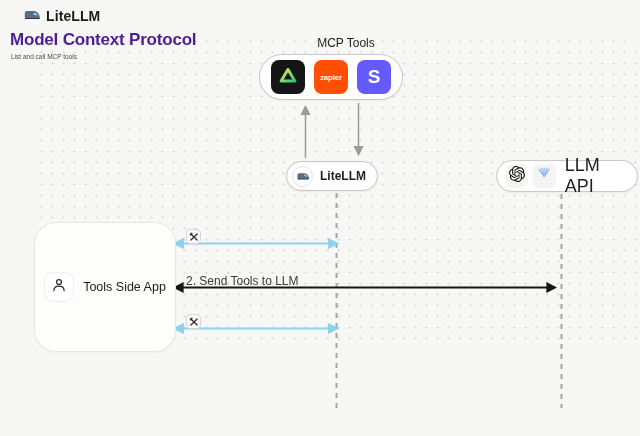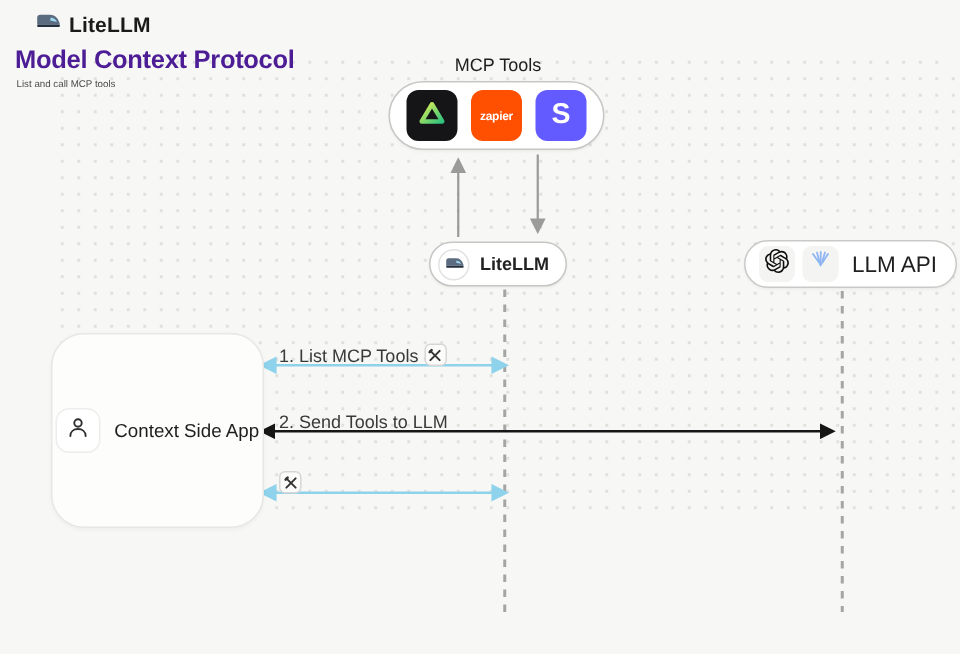--- a/index.html
+++ b/index.html
@@ -24,21 +24,21 @@
   
   .brand { left: 23px; top: 7px; display: flex; align-items: center; gap: 5px; }
   .brand-label { font-size: 14px; font-weight: 700; color: #1b1b1b; letter-spacing: .1px; }
   .title { left: 10px; top: 30px; font-size: 17px; font-weight: 700; color: #4c1d95; letter-spacing: -0.2px; }
   .subtitle { left: 11px; top: 53px; font-size: 6.5px; color: #4b4b4b; }
 
   
   svg.connectors { left: 0; top: 0; pointer-events: none; }
 
   
-  .mcp-label { left: 262px; top: 36px; width: 140px; text-align: center; font-size: 12px; font-weight: 500; color: #1d1d1d; }
+  .mcp-label { left: 276px; top: 36px; width: 140px; text-align: center; font-size: 12px; font-weight: 500; color: #1d1d1d; }
   .mcp-pill {
     left: 259px; top: 54px; width: 144px; height: 46px;
     background: #fff; border: 1px solid #c7c7c5; border-radius: 23px;
     display: flex; align-items: center; justify-content: space-between; padding: 0 11px;
     box-shadow: 0 1px 2px rgba(0,0,0,.05);
   }
   .tool-ico {
     width: 34px; height: 34px; border-radius: 8px;
     display: flex; align-items: center; justify-content: center;
   }
@@ -66,21 +66,21 @@
   .llmapi-pill {
     left: 496px; top: 160px; width: 142px; height: 32px;
     background: #fff; border: 1px solid #c9c9c7; border-radius: 17px;
     display: flex; align-items: center; gap: 5px; padding: 0 9px;
     box-shadow: 0 1px 2px rgba(0,0,0,.05);
   }
   .sq-badge {
     width: 24px; height: 24px; border-radius: 6px; background: #f4f4f2;
     display: flex; align-items: center; justify-content: center;
   }
-  .llmapi-pill .node-label { font-size: 15px; font-weight: 500; color: #1f1f1f; margin-left: 4px; }
+  .llmapi-pill .node-label { font-size: 18px; font-weight: 500; color: #1f1f1f; margin-left: 4px; }
 
   
   .client-box {
     left: 34px; top: 222px; width: 142px; height: 130px;
     background: #fdfdfc; border: 1px solid #e7e7e5; border-radius: 22px;
     display: flex; align-items: center; justify-content: center; gap: 9px;
     box-shadow: 0 1px 3px rgba(0,0,0,.04);
   }
   .person-badge {
     width: 30px; height: 30px; border-radius: 9px; background: #fff;
@@ -203,25 +203,24 @@
 
 <div class="abs client-box">
   <div class="person-badge">
     <span>
       <svg width="18" height="18" viewBox="0 0 24 24" fill="none" stroke="#2e2e2e" stroke-width="1.7" stroke-linecap="round">
         <circle cx="12" cy="8" r="3.3"></circle>
         <path d="M5.2 19.5 C5.2 15.6 8.2 13.4 12 13.4 C15.8 13.4 18.8 15.6 18.8 19.5"></path>
       </svg>
     </span>
   </div>
-  <span class="node-label">Context Side App</span>
+  <span class="node-label">Tools Side App</span>
 </div>
 
 <div class="abs msg msg-1">
-  <span>1. List MCP Tools</span>
   <span class="tool-badge">
     <svg width="10" height="10" viewBox="0 0 12 12" stroke="#333" stroke-linecap="round" fill="none">
       <path d="M2.3 2.3 L9.7 9.7" stroke-width="1.6"></path>
       <path d="M9.7 2.3 L2.3 9.7" stroke-width="1.6"></path>
       <path d="M1.7 3.3 L3.3 1.7" stroke-width="2"></path>
     </svg>
   </span>
 </div>
 
 <div class="abs msg msg-2">

